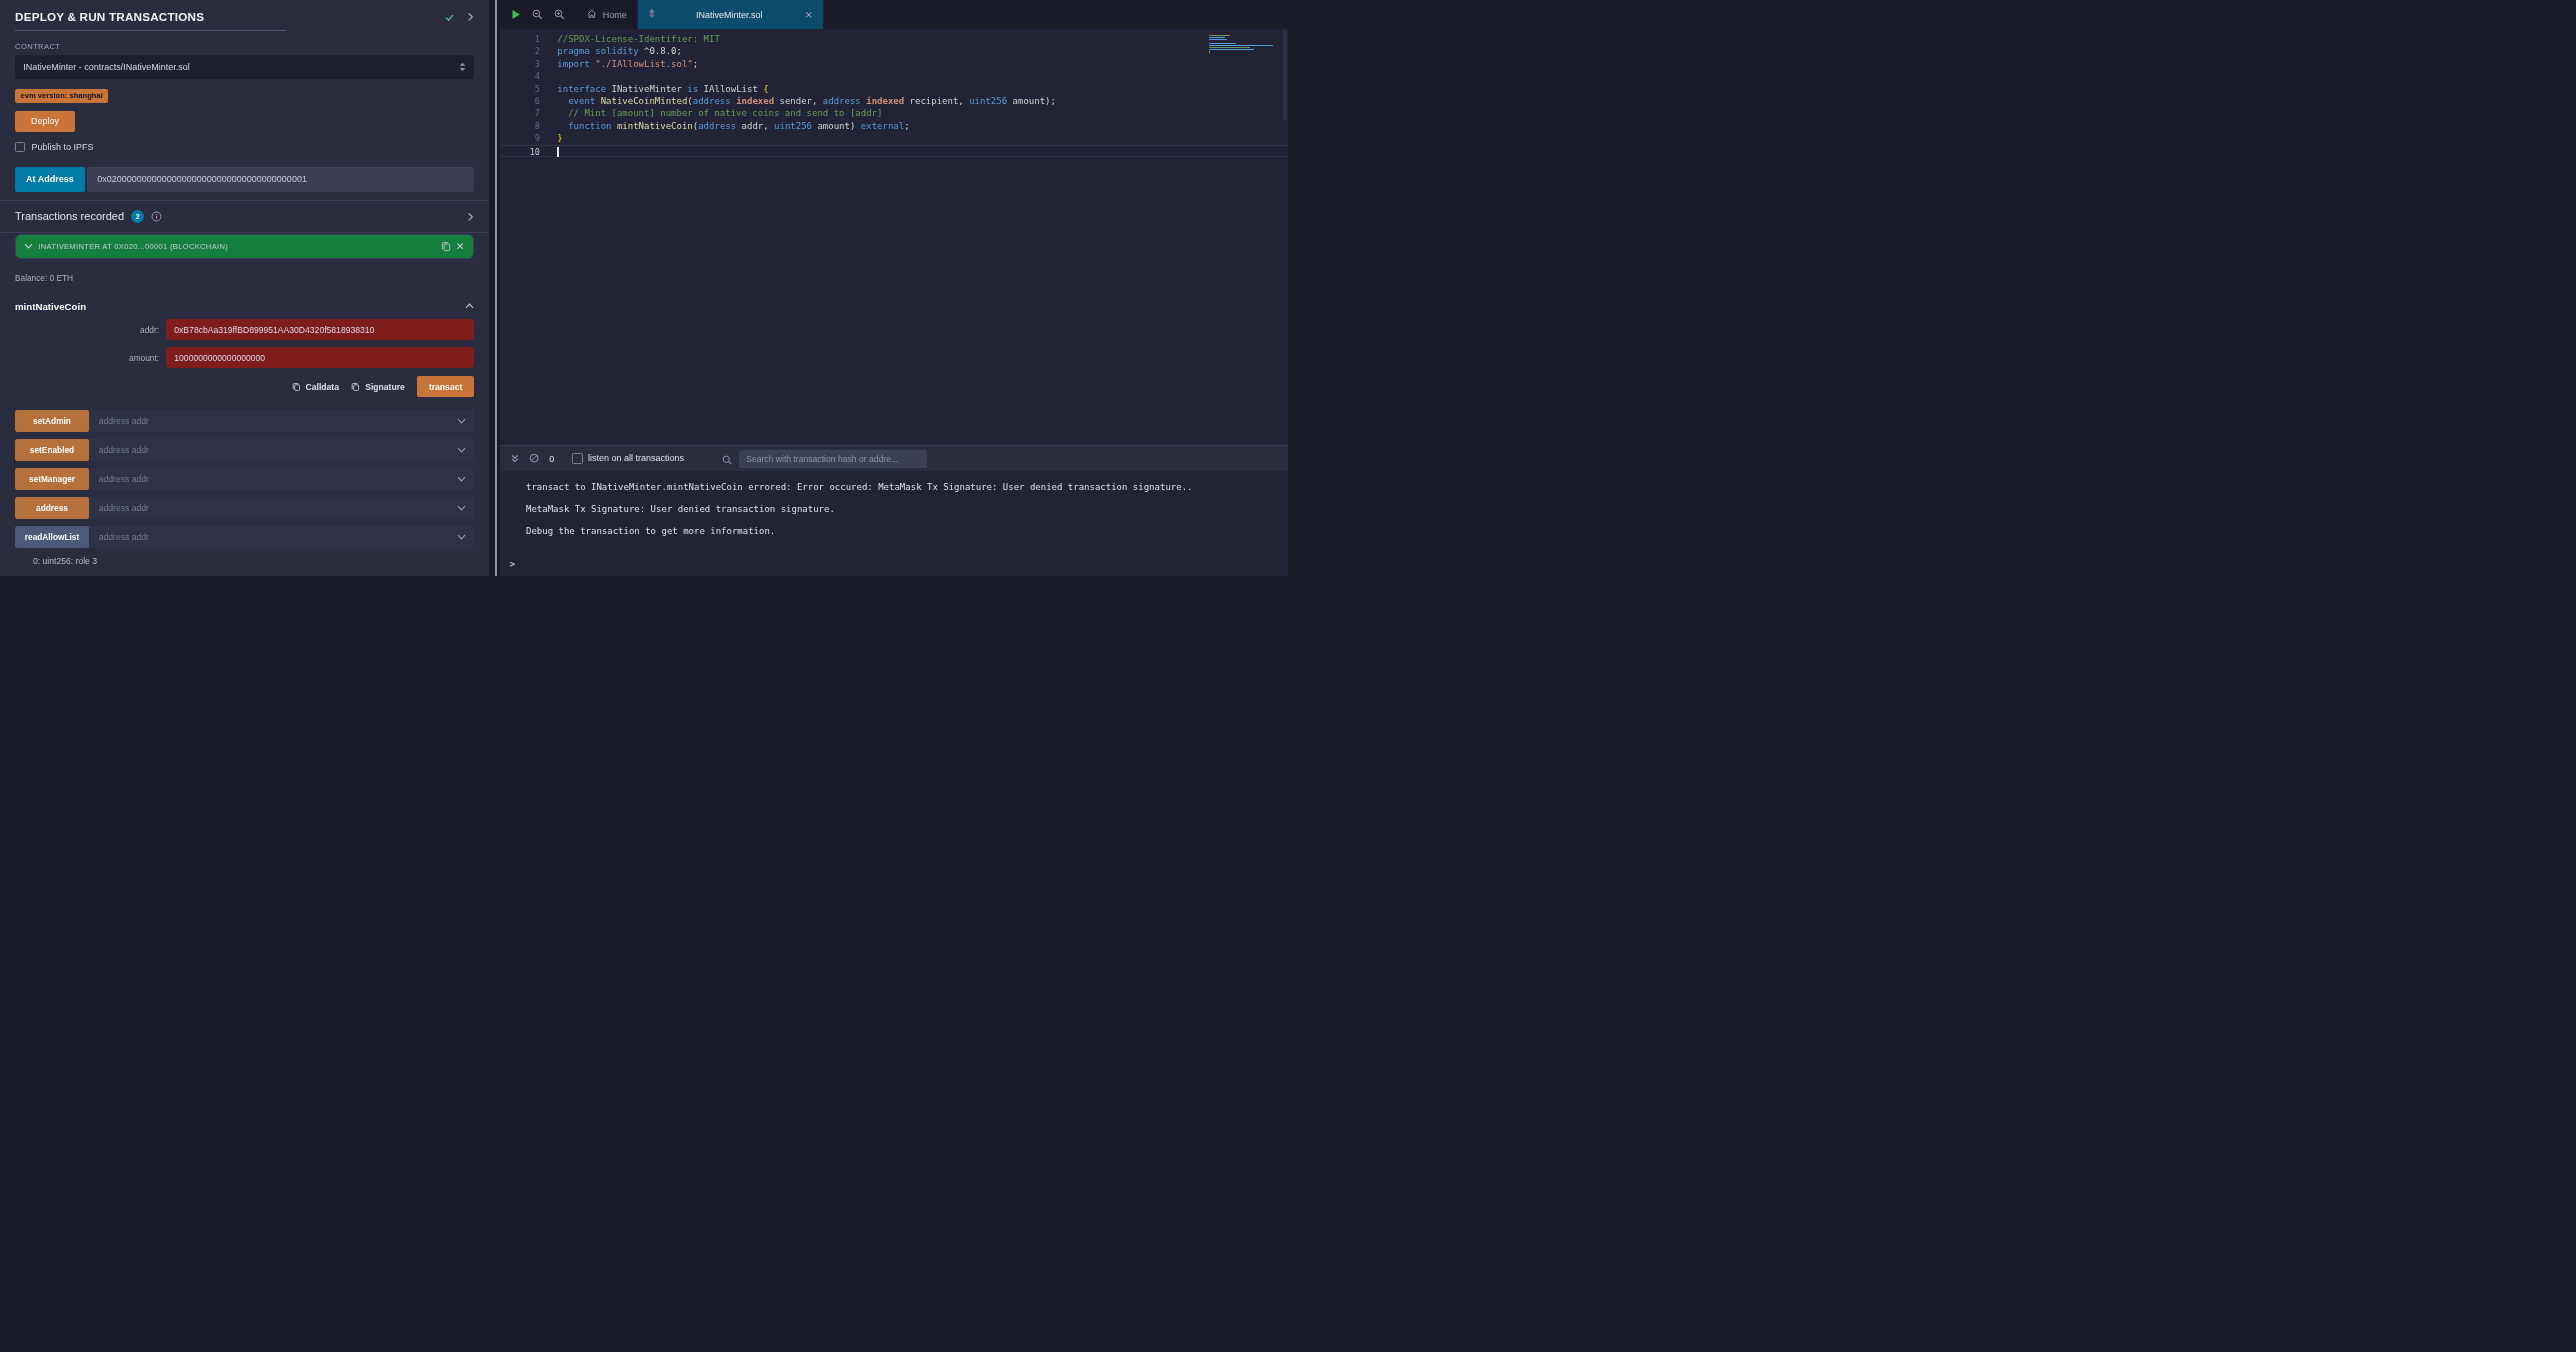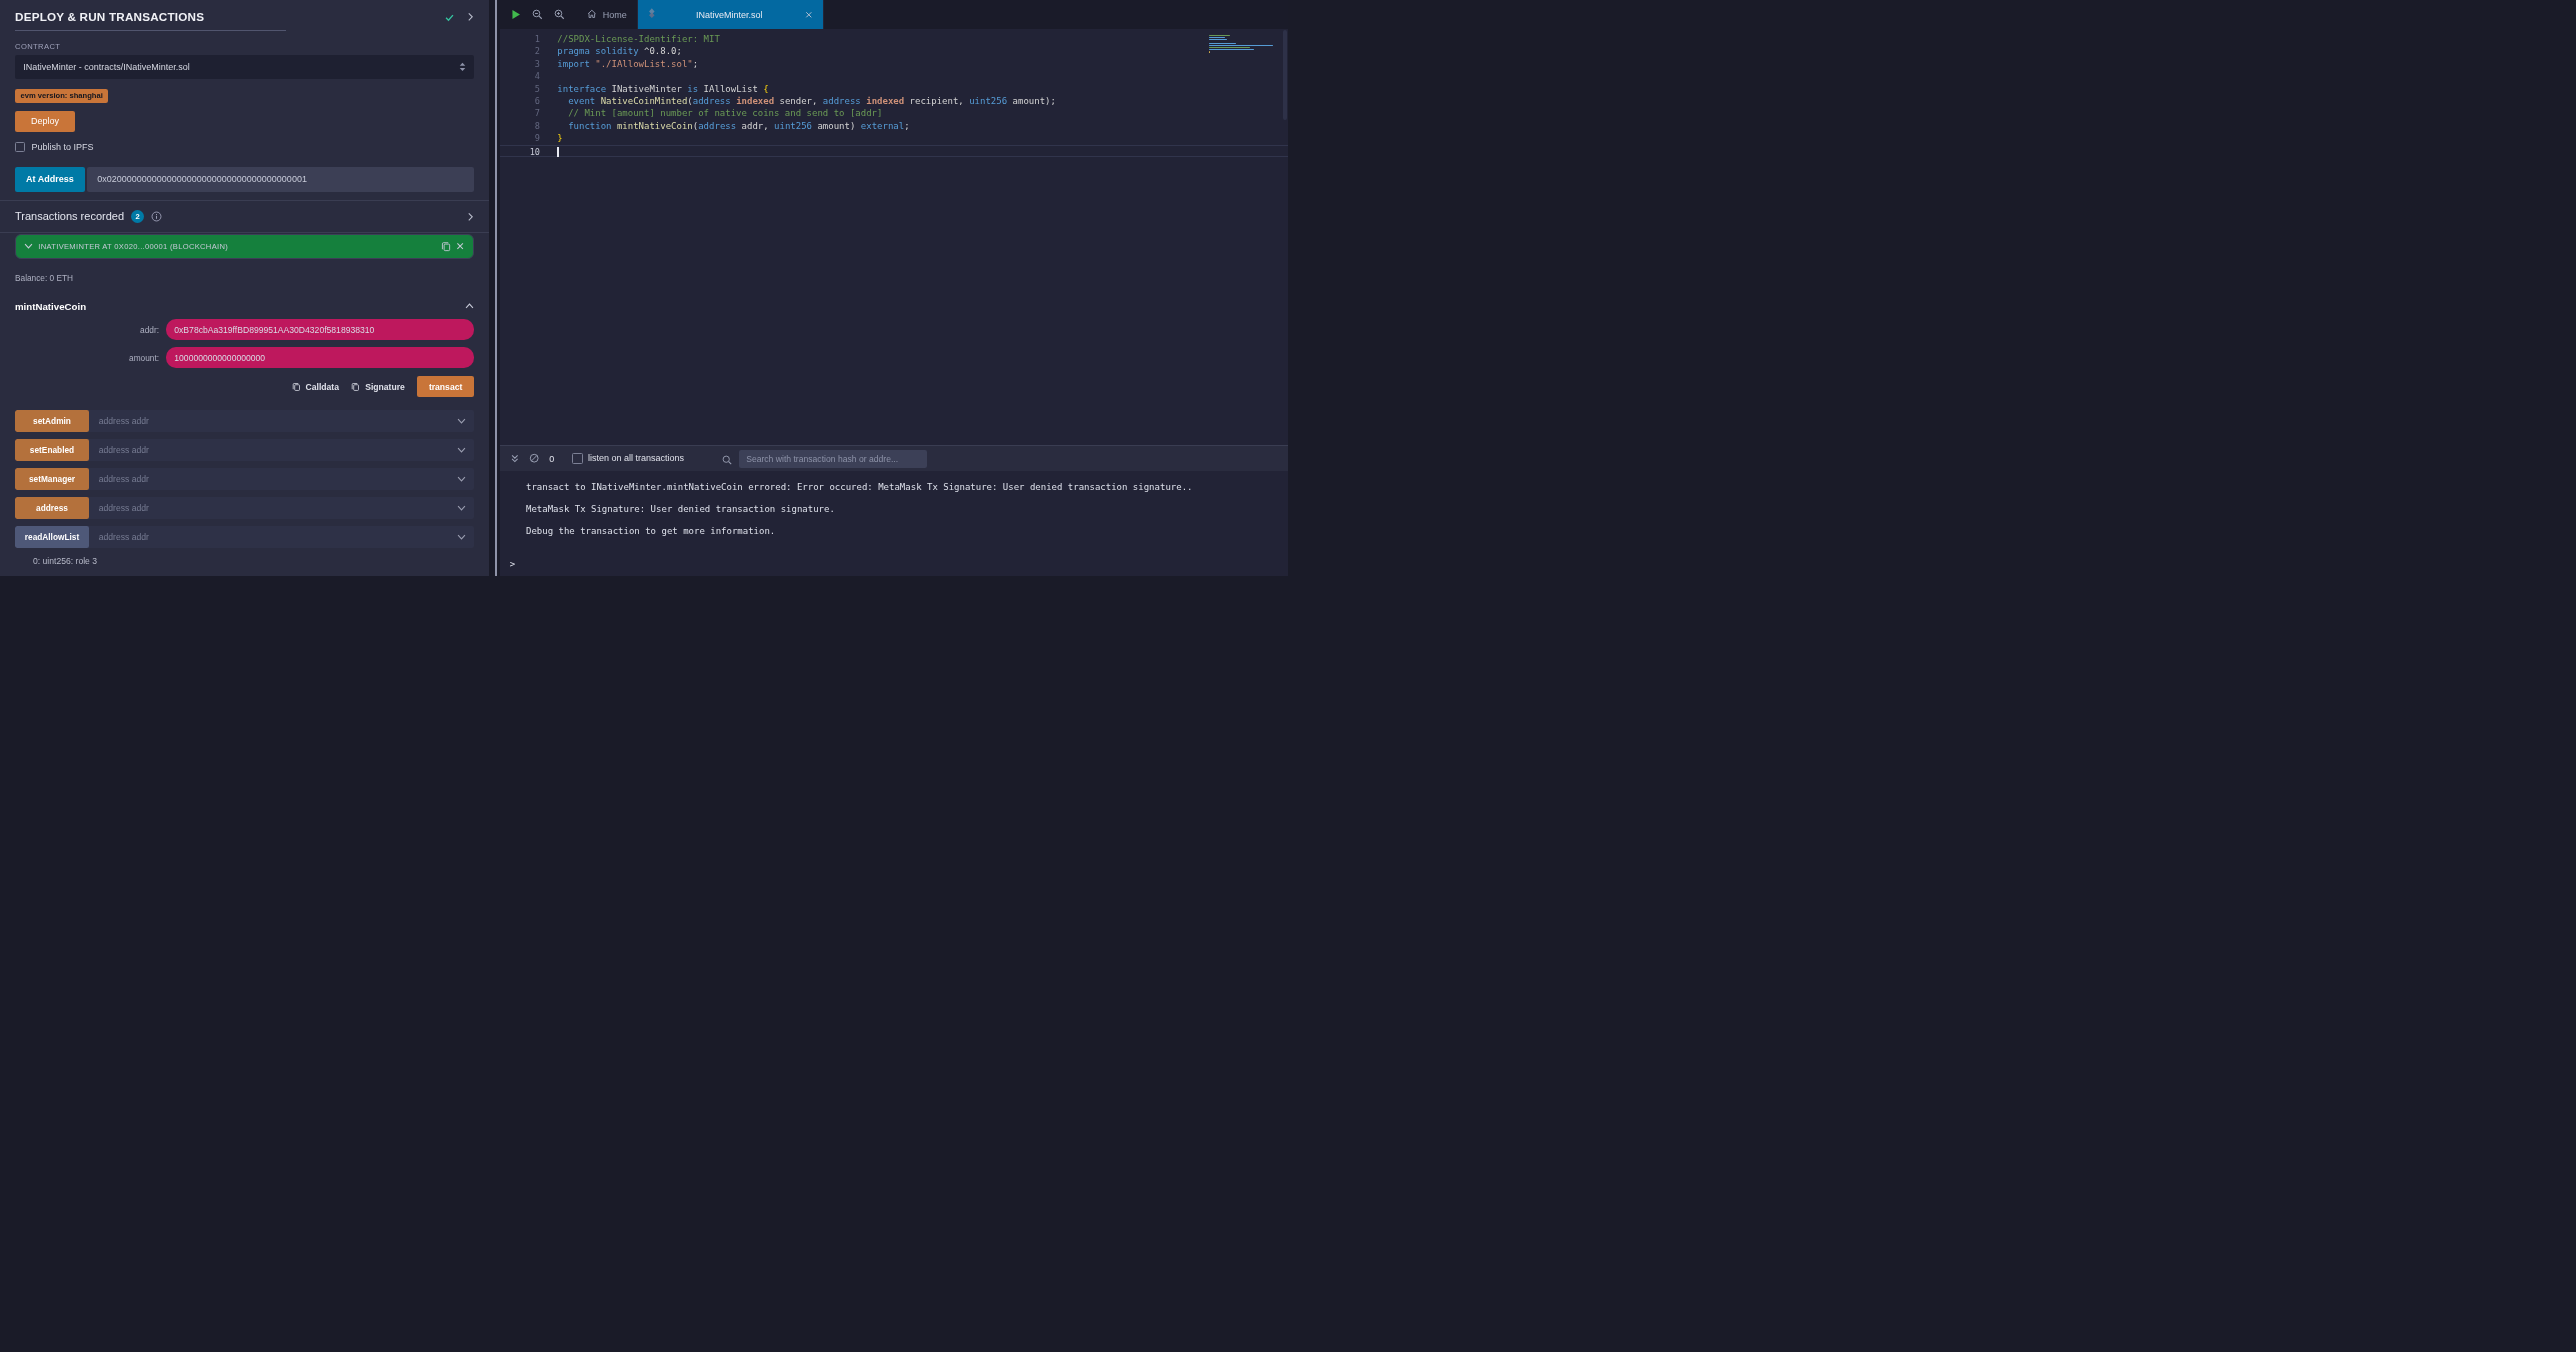--- a/index.html
+++ b/index.html
@@ -33,21 +33,21 @@
   .dep-head { padding:11px 15px 8.3px; display:flex; align-items:center; justify-content:space-between; }
   .dep-title { font-size:11px; color:#e4e6ef; }
   .instance { margin:1.4px 15px 0; }
   .inst-head { background:#15803d; border:0.7px solid #3c3f57; border-radius:6px; height:25px; display:flex; align-items:center; gap:5px; padding:0 8.3px; }
   .inst-title { font-size:7.6px; letter-spacing:0.3px; color:#c7cad8; flex:1; }
   .balance { margin-top:14px; font-size:8.3px; color:#aeb1c2; }
   .fn-head { margin-top:18px; display:flex; align-items:center; justify-content:space-between; }
   .fn-name { font-size:9.7px; font-weight:700; color:#ffffff; }
   .param-row { margin-top:7px; display:flex; align-items:center; }
   .param-label { width:151px; text-align:right; font-size:8.3px; color:#aeb1c2; padding-right:7px; }
-  .param-input { flex:1; height:21px; background:#be185d; border:none; border-radius:10px; color:#d9dbe5; font-size:8.6px; padding:0 8.3px; font-family:inherit; }
+  .param-input { flex:1; height:21px; background:#7f1d1d; border:none; border-radius:4px; color:#d9dbe5; font-size:8.6px; padding:0 8.3px; font-family:inherit; }
   .actions-row { margin-top:8.3px; display:flex; align-items:center; justify-content:flex-end; gap:12.4px; }
   .action-link { display:flex; align-items:center; gap:4.8px; font-size:8.6px; font-weight:700; color:#dfe1ea; cursor:pointer; }
   .btn-transact { background:#c97539; color:#fff; font-size:8.6px; font-weight:700; padding:5.5px 11.7px; }
   .fn-list { margin-top:12.4px; display:flex; flex-direction:column; gap:7px; }
   .fn-row { height:22px; background:#2e3147; border-radius:2.1px; display:flex; align-items:center; overflow:hidden; }
   .fn-btn { height:100%; width:74px; color:#fff; font-size:8.3px; font-weight:700; border:none; border-radius:2.1px; cursor:pointer; flex:none; }
   .fn-btn.write { background:#b4713c; }
   .fn-btn.view  { background:#4e5878; }
   .fn-input { flex:1; min-width:0; background:transparent; border:none; color:#d9dbe5; font-size:8.6px; padding:0 9.7px; font-family:inherit; }
   .fn-input::placeholder, .param-input::placeholder, .ataddr-input::placeholder { color:#777c93; }
@@ -63,21 +63,21 @@
   
   .divider { width:11px; background:#1a1b28; position:relative; cursor:col-resize; }
   .divider-handle { position:absolute; top:0; bottom:0; right:3.5px; width:1.4px; background:#8f93a8; }
 
   
   .main { flex:1; display:flex; flex-direction:column; min-width:0; }
   .tabbar { height:29px; background:#1a1b29; display:flex; align-items:stretch; flex:none; }
   .tab-icons { display:flex; align-items:center; gap:11px; padding:0 11px; color:#9aa0b4; }
   .tab { display:flex; align-items:center; gap:6.2px; padding:0 10.4px; font-size:9px; color:#9aa0b4; border-right:0.7px solid #242638; cursor:pointer; }
   .tab:first-of-type { border-left:0.7px solid #242638; }
-  .tab.active { background:#0369a1; color:#e8eaf2;gap:40px; }
+  .tab.active { background:#0c4a6e; color:#e8eaf2;gap:40px; }
   .tab-close { margin-left:2.8px; display:flex; cursor:pointer; }
 
   .editor { flex:1; position:relative; background:#222336; overflow:hidden; padding-top:4.1px; font-family:"DejaVu Sans Mono","Liberation Mono",monospace; }
   .code-line { display:flex; height:12.4px; line-height:12.4px; font-size:9px; width:100%; }
   .code-line.current { border-top:0.7px solid #31344c; border-bottom:0.7px solid #31344c; }
   .gutter { width:40px; text-align:right; color:#62667f; flex:none; font-size:8.6px; }
   .code-line.current .gutter { color:#c5c8d6; }
   .code-text { padding-left:17.3px; white-space:pre; }
   .caret { display:inline-block; width:1.4px; height:9.7px; background:#e8eaf2; vertical-align:middle; animation:blink 1s steps(1) infinite; }
   @keyframes blink { 50% { opacity:0; } }

